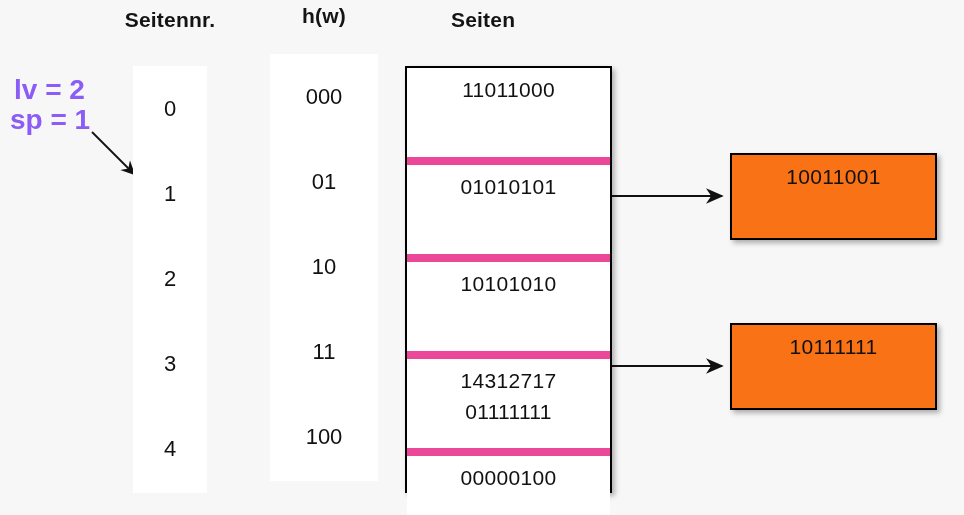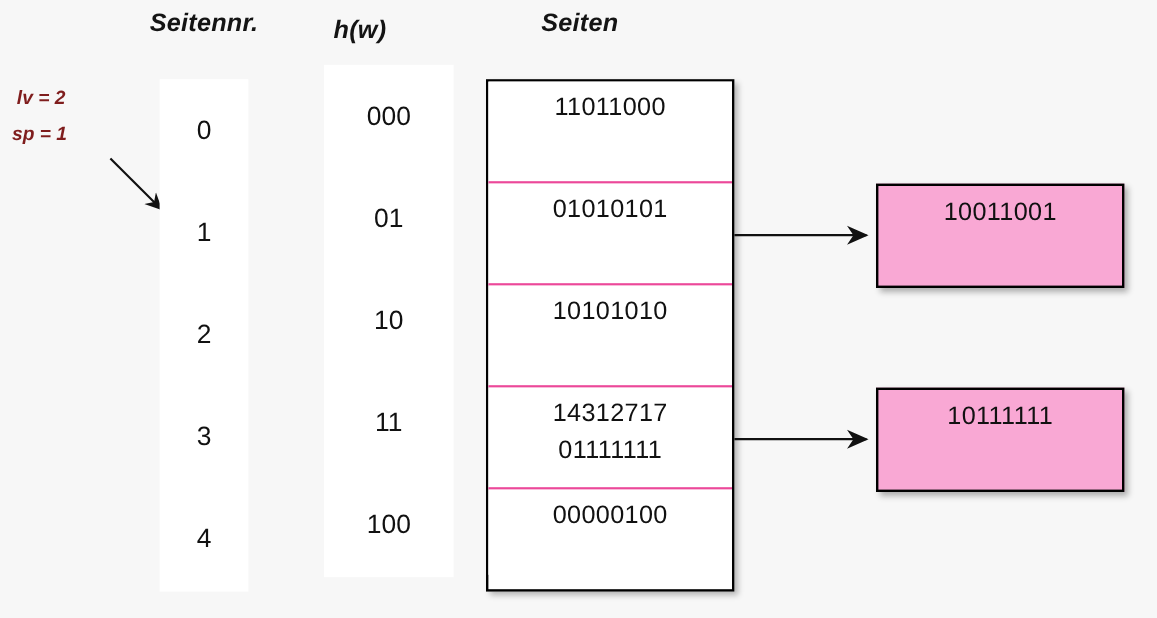--- a/index.html
+++ b/index.html
@@ -16,40 +16,38 @@
   }
   #canvas {
     position: relative;
     width: 964px;
     height: 515px;
   }
 
   
   .col-header {
     position: absolute;
-    font-style: italic;
     font-weight: 700;
     font-size: 21px;
     letter-spacing: 0.2px;
     white-space: nowrap;
     color: #141414;
   }
   #hdr-seitennr { left: 120px; top: 8px; width: 100px; text-align: center; }
-  #hdr-hw       { left: 278px; top: 14px; width: 92px;  }
+  #hdr-hw       { left: 278px; top: 4px; width: 92px;  text-align: center; }
   #hdr-seiten   { left: 451px; top: 8px; width: 112px; }
   #hdr-ueberlauf{ left: 722px; top: 8px; width: 224px; text-align: center; }
 
   
   .param {
     position: absolute;
-    font-style: italic;
     font-weight: 700;
-    font-size: 16px;
+    font-size: 28px;
     white-space: nowrap;
-    color: #7f1d1d;
+    color: #8b5cf6;
   }
   #param-lv { left: 14px; top: 74px; }
   #param-sp { left: 10px; top: 104px; }
 
   #pointer-arrow {
     position: absolute;
     left: 88px;
     top: 128px;
     width: 62px;
     height: 62px;
@@ -83,23 +81,23 @@
     top: 66px;
     width: 207px;
     height: 427px;
     background: #ffffff;
     border: 2px solid #000000;
     box-sizing: border-box;
     box-shadow: 3px 3px 5px rgba(0,0,0,0.28);
   }
   .page-cell {
     position: relative;
-    height: 85px;
+    height: 97px;
     box-sizing: border-box;
-    border-bottom: 2px solid #ec4899;
+    border-bottom: 8px solid #ec4899;
     display: flex;
     flex-direction: column;
     align-items: center;
     justify-content: flex-start;
     padding-top: 6px;
     background: #ffffff;
   }
   .page-cell:last-child { border-bottom: none; height: 71px; }
   .record {
     font-size: 21px;
@@ -108,21 +106,21 @@
     color: #111111;
     white-space: nowrap;
   }
 
   
   .overflow-box {
     position: absolute;
     left: 730px;
     width: 207px;
     height: 87px;
-    background: #f9a8d4;
+    background: #f97316;
     border: 2px solid #000000;
     box-sizing: border-box;
     box-shadow: 3px 3px 5px rgba(0,0,0,0.30);
     display: flex;
     flex-direction: column;
     align-items: center;
     justify-content: flex-start;
     padding-top: 6px;
   }
   #overflow-box-1 { top: 153px; }

